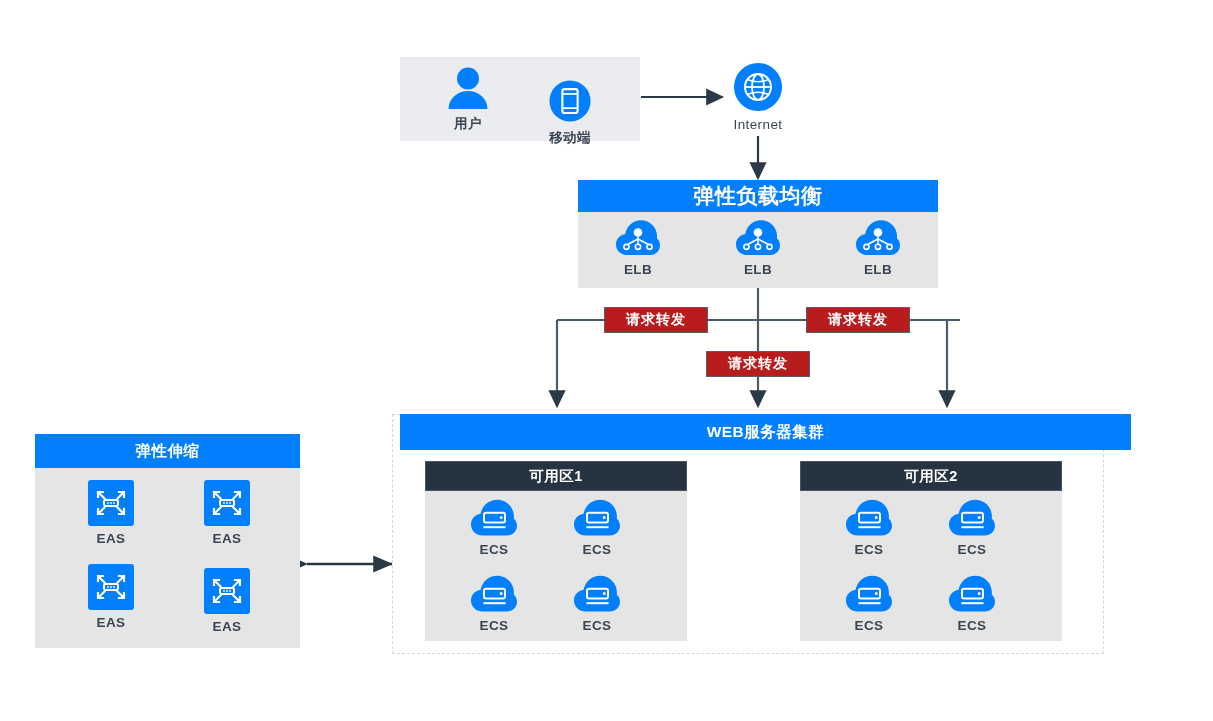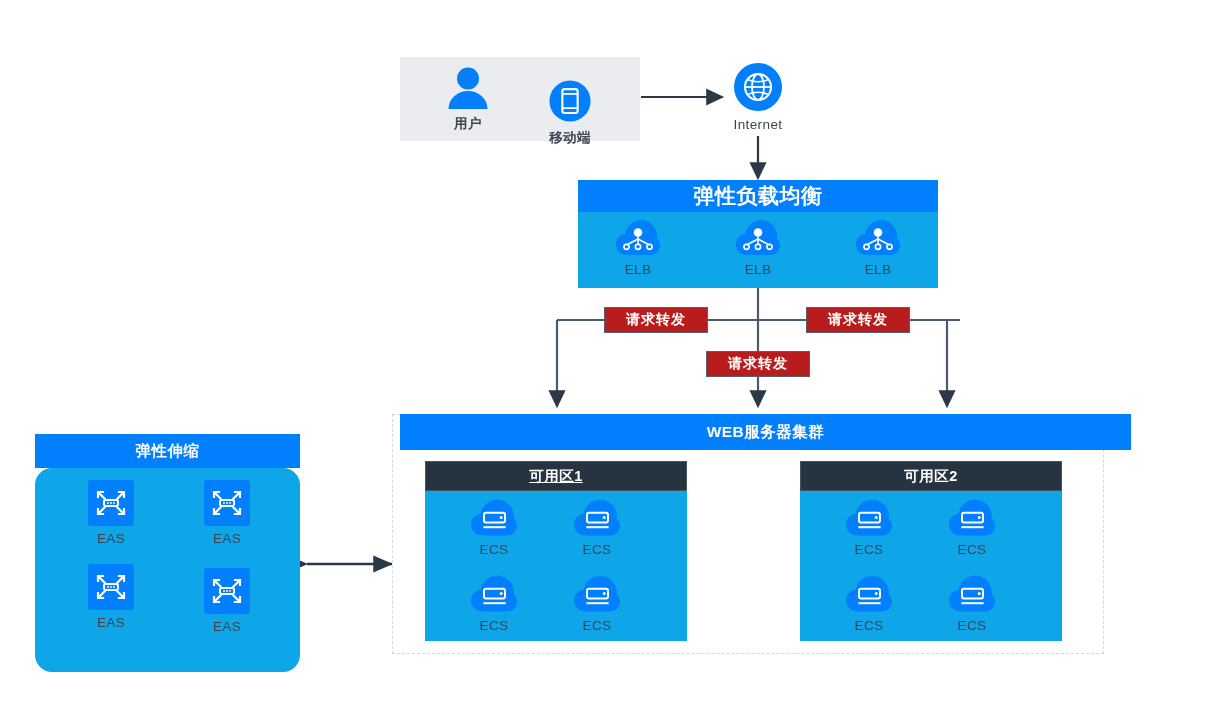--- a/index.html
+++ b/index.html
@@ -10,21 +10,21 @@
   }
   #stage{position:absolute;left:0;top:0;width:1213px;height:721px;}
   .abs{position:absolute;}
 
   
   .panel-head{
     background:#017ffd;color:#ffffff;font-weight:bold;
     display:flex;align-items:center;justify-content:center;
     letter-spacing:.5px;
   }
-  .panel-body{background:#0ea5e9;}
+  .panel-body{background:#e5e5e5;font-weight:bold;}
   .gray-box{background:#eaecef;}
 
   
   .node{display:flex;flex-direction:column;align-items:center;justify-content:flex-start;}
   .node .cap{
     font-size:13.5px;color:#3b4654;margin-top:5px;letter-spacing:.4px;
     font-family:"Liberation Sans","DejaVu Sans",sans-serif;
   }
   .cap-cn{font-size:15px;font-weight:bold;color:#2b3541;margin-top:4px;}
 
@@ -158,21 +158,21 @@
   <div class="abs tag" style="left:806px;top:307px;width:104px;height:26px;">请求转发</div>
   <div class="abs tag" style="left:706px;top:351px;width:104px;height:26px;">请求转发</div>
 
   <div class="abs dashed-area" style="left:392px;top:414px;width:712px;height:240px;"></div>
 
   <div class="abs" style="left:400px;top:414px;width:731px;height:36px;">
     <div class="panel-head" style="height:36px;font-size:15.5px;">WEB服务器集群</div>
   </div>
 
   <div class="abs" style="left:425px;top:461px;width:262px;height:180px;">
-    <div class="az-head" style="height:30px;text-decoration:underline;">可用区1</div>
+    <div class="az-head" style="height:30px;">可用区1</div>
     <div class="panel-body" style="height:150px;position:relative;">
       <div class="abs node" style="left:21px;top:8px;width:96px;">
         <svg width="46" height="38" viewBox="0 0 46 38">
           <path d="M12 36.5 C4.8 36.5 0 31.5 0 25.4 C0 19.9 4.2 15.5 9.6 14.8 C11 6.9 17.9 0.8 26.2 0.8 C35.4 0.8 42.9 8.3 42.9 17.5 C42.9 18.2 42.8 18.9 42.7 19.6 C44.7 21.4 46 24 46 26.8 C46 32.2 41.5 36.5 35.9 36.5 Z" fill="#017ffd"></path>
           <rect x="13" y="13.8" width="21" height="9.6" rx="2" fill="none" stroke="#ffffff" stroke-width="2"></rect>
           <circle cx="30.2" cy="18.6" r="1.5" fill="#ffffff"></circle>
           <line x1="12.4" y1="28.2" x2="34.6" y2="28.2" stroke="#ffffff" stroke-width="2"></line>
         </svg>
         <div class="cap">ECS</div>
       </div>
@@ -243,21 +243,21 @@
           <circle cx="30.2" cy="18.6" r="1.5" fill="#ffffff"></circle>
           <line x1="12.4" y1="28.2" x2="34.6" y2="28.2" stroke="#ffffff" stroke-width="2"></line>
         </svg>
         <div class="cap">ECS</div>
       </div>
     </div>
   </div>
 
   <div class="abs" style="left:35px;top:434px;width:265px;height:222px;">
     <div class="panel-head" style="height:34px;font-size:15.5px;">弹性伸缩</div>
-    <div class="panel-body" style="height:204px;position:relative;border-radius:17px;">
+    <div class="panel-body" style="height:180px;position:relative;">
 
       <div class="abs node" style="left:28px;top:12px;width:96px;">
         <svg width="46" height="46" viewBox="0 0 46 46">
           <rect x="0" y="0" width="46" height="46" rx="3" fill="#017ffd"></rect>
           <rect x="16" y="20" width="14" height="6" rx="1.4" fill="none" stroke="#ffffff" stroke-width="2"></rect>
           <circle cx="20" cy="23" r="0.9" fill="#ffffff"></circle>
             <circle cx="23" cy="23" r="0.9" fill="#ffffff"></circle>
             <circle cx="26" cy="23" r="0.9" fill="#ffffff"></circle>
           <path d="M16.5 18.5 L10.5 12.5 M10 17 L10 12 L15 12" fill="none" stroke="#ffffff" stroke-width="2.2" stroke-linecap="square"></path>
           <path d="M29.5 18.5 L35.5 12.5 M31 12 L36 12 L36 17" fill="none" stroke="#ffffff" stroke-width="2.2" stroke-linecap="square"></path>

